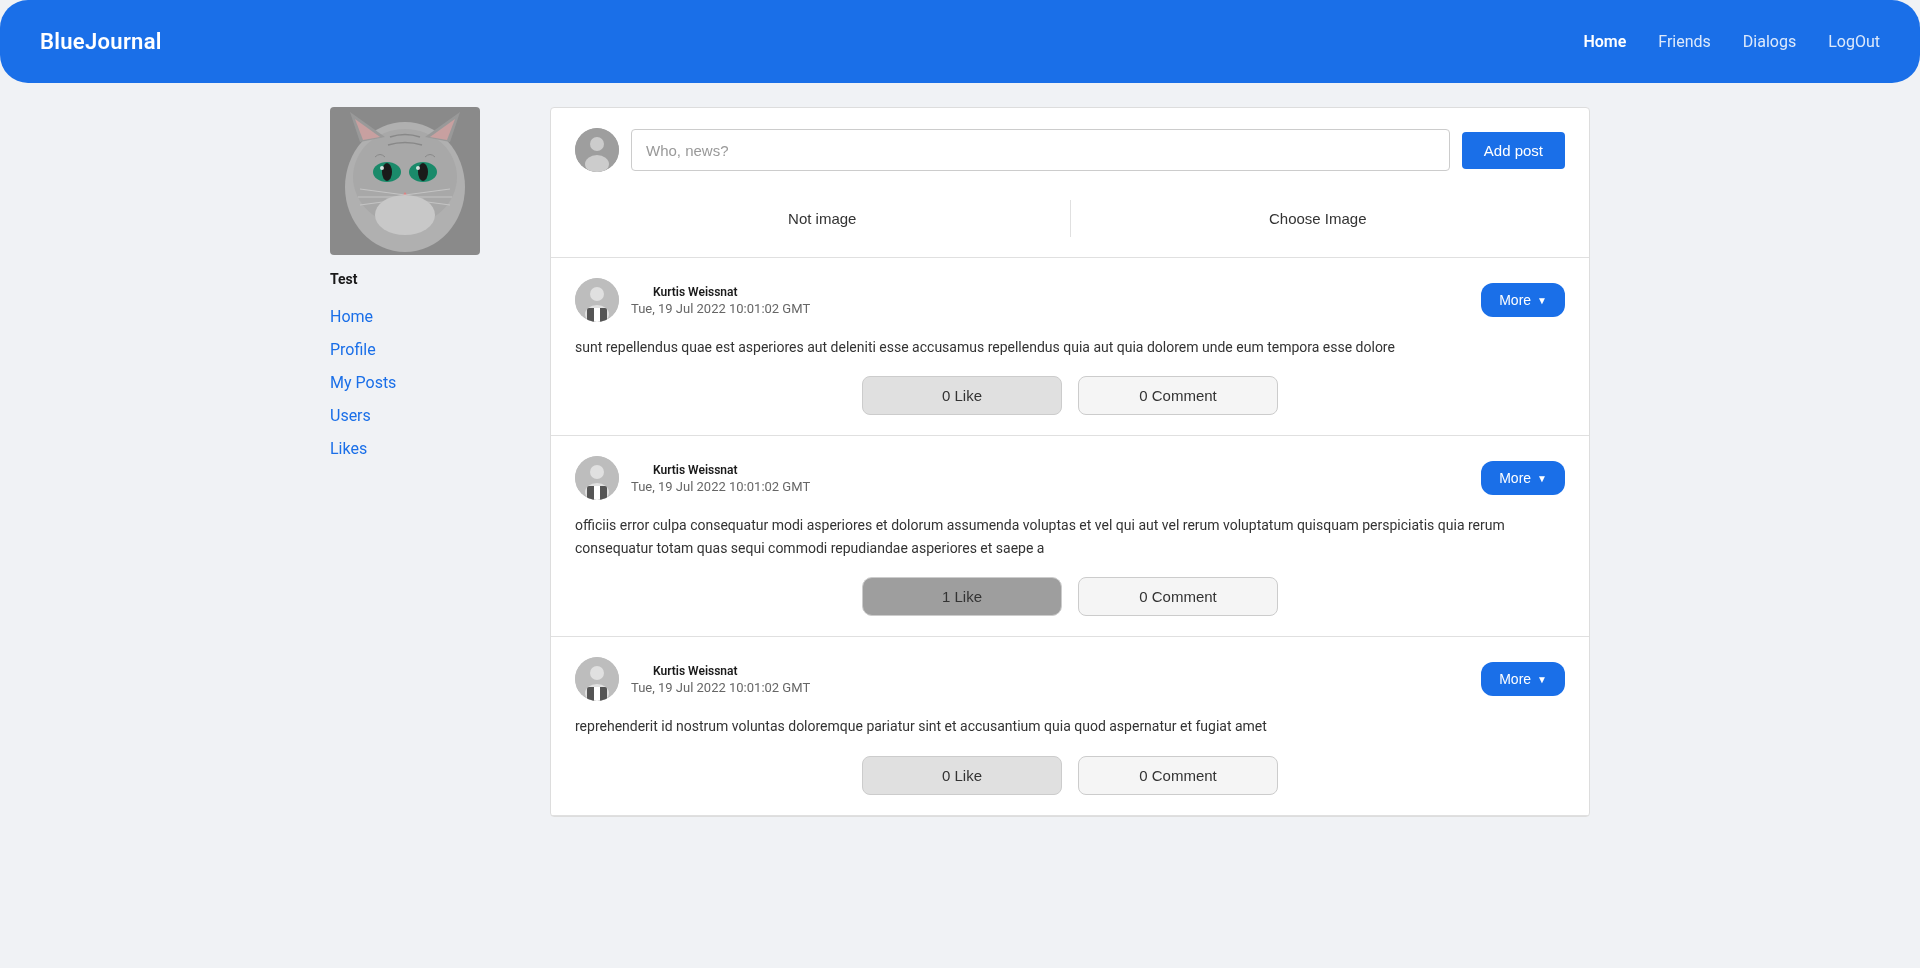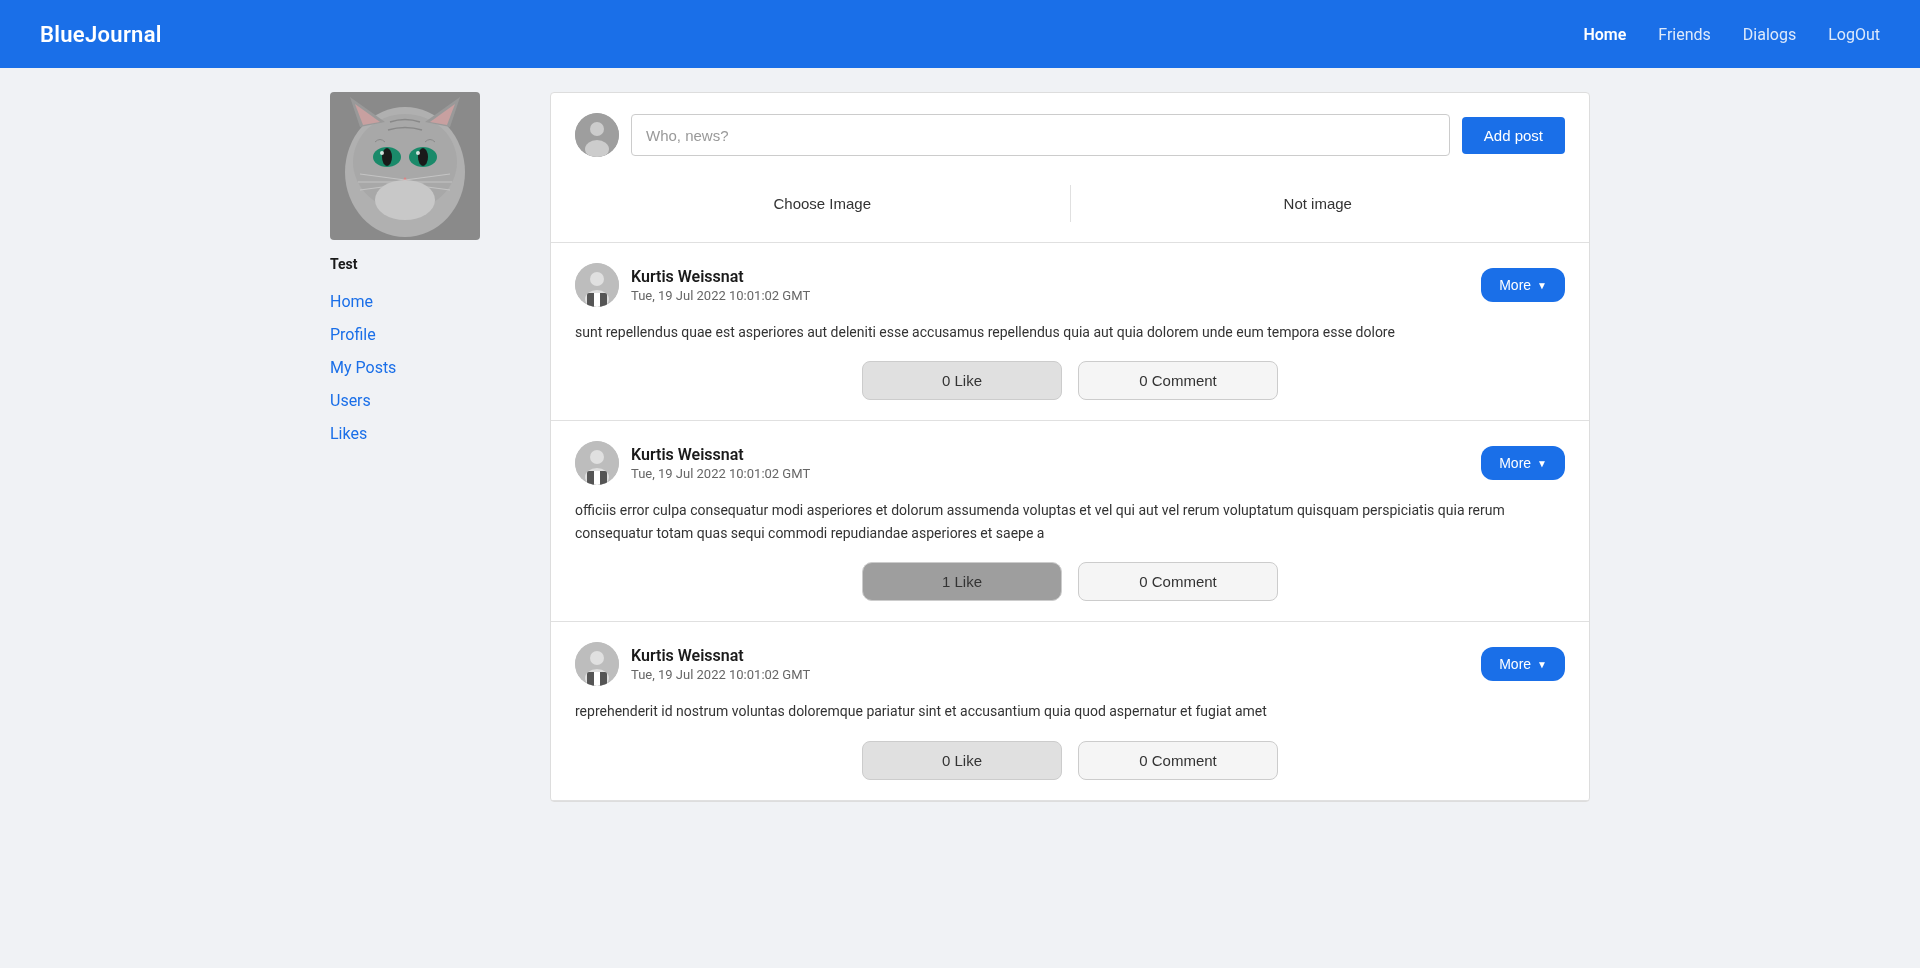--- a/index.html
+++ b/index.html
@@ -5,25 +5,26 @@
     * { box-sizing: border-box; margin: 0; padding: 0; }
     body {
       font-family: -apple-system, BlinkMacSystemFont, 'Segoe UI', Roboto, sans-serif;
       background: #f0f2f5;
       min-height: 968px;
     }
 
     
     header {
       background: #1a6fe8;
-      height: 68px;
+      height: 83px;
       display: flex;
       align-items: center;
       padding: 0 40px;
       justify-content: space-between;
+      border-radius: 28px;
     }
     .header-logo {
       color: white;
       font-size: 22px;
       font-weight: 600;
       letter-spacing: 0.3px;
     }
     .header-nav {
       display: flex;
       gap: 32px;
@@ -179,23 +180,24 @@
       overflow: hidden;
       display: flex;
       align-items: center;
       justify-content: center;
     }
     .post-author-info {
       display: flex;
       flex-direction: column;
     }
     .post-author-name {
-      font-size: 16px;
+      font-size: 12px;
       font-weight: 600;
       color: #1a1a1a;
+      margin-left: 22px;
     }
     .post-date {
       font-size: 13px;
       color: #666;
       margin-top: 2px;
     }
     .more-btn {
       background: #1a6fe8;
       color: #ffffff;
       border: none;
@@ -333,22 +335,22 @@
           <svg viewBox="0 0 44 44" width="44" height="44" xmlns="http://www.w3.org/2000/svg">
             <circle cx="22" cy="22" r="22" fill="#9e9e9e"></circle>
             <circle cx="22" cy="16" r="7" fill="#ccc"></circle>
             <ellipse cx="22" cy="36" rx="12" ry="9" fill="#ccc"></ellipse>
           </svg>
         </div>
         <input class="composer-input" type="text" placeholder="Who, news?" style="">
         <button class="add-post-btn">Add post</button>
       </div>
       <div class="composer-actions">
+        <button class="composer-action">Not image</button>
         <button class="composer-action">Choose Image</button>
-        <button class="composer-action">Not image</button>
       </div>
     </div>
 
     <div class="post-item">
       <div class="post-header">
         <div class="post-author-area">
           <div class="post-avatar">
             <svg viewBox="0 0 44 44" width="44" height="44" xmlns="http://www.w3.org/2000/svg">
               <circle cx="22" cy="22" r="22" fill="#bdbdbd"></circle>
               <circle cx="22" cy="16" r="7" fill="#e0e0e0"></circle>

